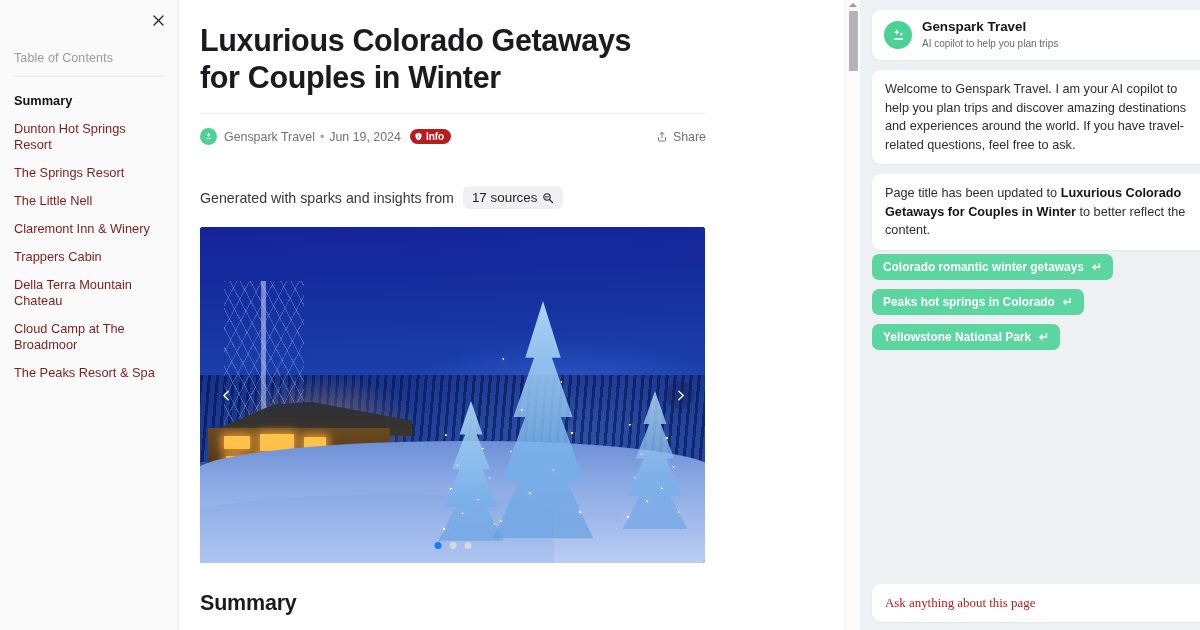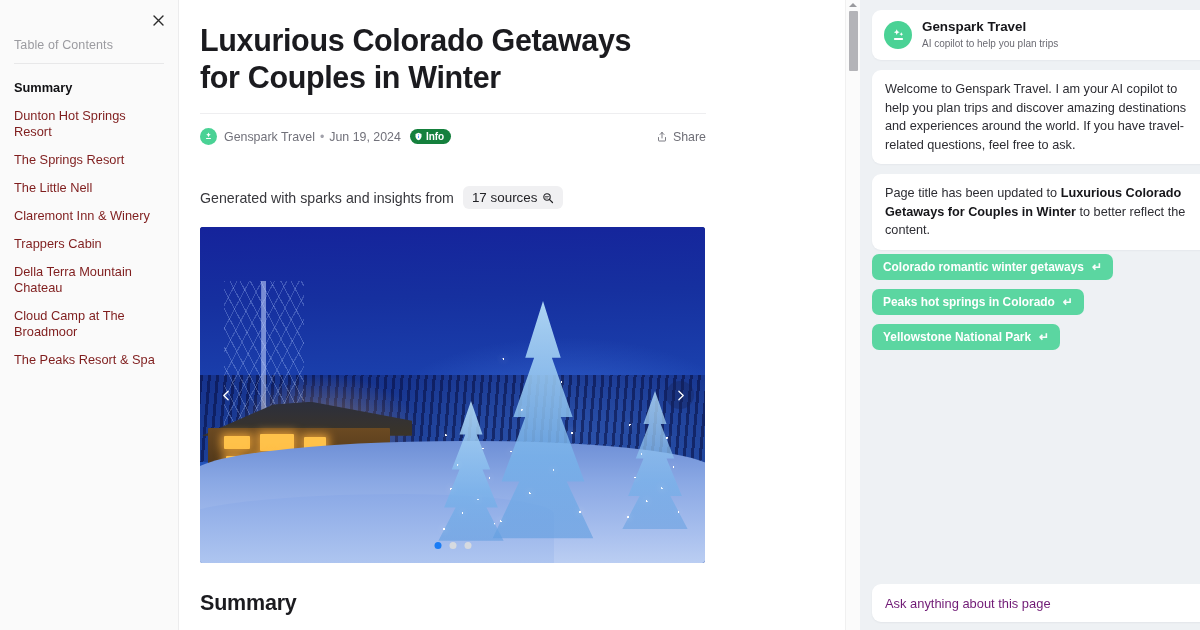--- a/index.html
+++ b/index.html
@@ -12,21 +12,21 @@
   }
   .app { display: flex; width: 1200px; height: 630px; position: relative; }
 
   
   .toc {
     width: 179px; height: 630px;
     background: #fafafa;
     border-right: 1px solid #ececed;
     flex: 0 0 179px;
     position: relative;
-    padding: 4px 14px;
+    padding: 17px 14px;
   }
   .toc-close {
     position: absolute; top: 11px; right: 11px;
     width: 18px; height: 18px;
     display: flex; align-items: center; justify-content: center;
     cursor: pointer; color: #2b2b2b;
   }
   .toc-close svg { display: block; }
   .toc-title {
     font-size: 12.5px; color: #9b9ba0;
@@ -77,21 +77,21 @@
   }
   .avatar-sm {
     width: 17px; height: 17px; border-radius: 50%;
     background: #4ad295;
     display: flex; align-items: center; justify-content: center;
     margin-right: 7px; flex: 0 0 17px;
   }
   .byline .dot { margin: 0 5px; color: #a1a1aa; }
   .info-badge {
     display: inline-flex; align-items: center; gap: 3px;
-    background: #15803d; color: #fff;
+    background: #b91c1c; color: #fff;
     font-size: 10px; font-weight: 700;
     border-radius: 9px; padding: 2px 7px 2px 4px;
     margin-left: 9px; cursor: pointer; justify-content: space-between;
   }
   .share-btn {
     margin-left: auto;
     display: inline-flex; align-items: center; gap: 5px;
     color: #6e6e76; font-size: 12.4px; cursor: pointer;
   }
   .generated {
@@ -303,21 +303,21 @@
   .chip .ret { font-size: 12px; opacity: .95; }
 
   .chat-input {
     position: absolute; left: 12px; bottom: 8px;
     width: 340px; height: 38px;
     background: #fff; border-radius: 9px;
     display: flex; align-items: center;
     padding: 0 13px;
     box-shadow: 0 1px 2px rgba(16,24,40,.05);
   }
-  .chat-input span { font-size: 12.9px; color: #701a75; }
+  .chat-input span { font-size: 12.9px; color: #b91c1c; font-family: Liberation Serif, serif; }
 </style>
 </head>
 <body>
 
 <div class="app">
 
   <aside class="toc">
     <div class="toc-close">
       <svg width="11" height="11" viewBox="0 0 11 11" aria-hidden="true">
         <path d="M1 1 L10 10 M10 1 L1 10" stroke="#2b2b2b" stroke-width="1.4" stroke-linecap="round"></path>

